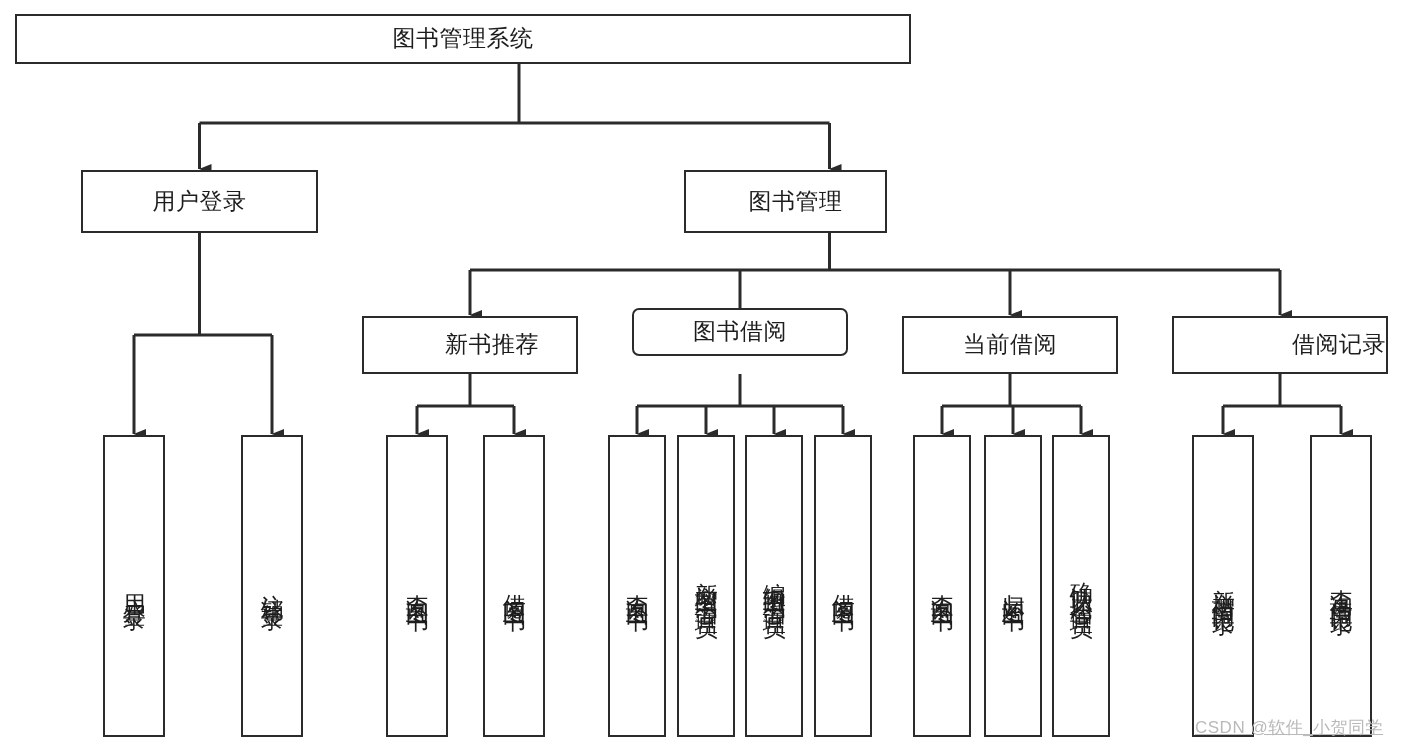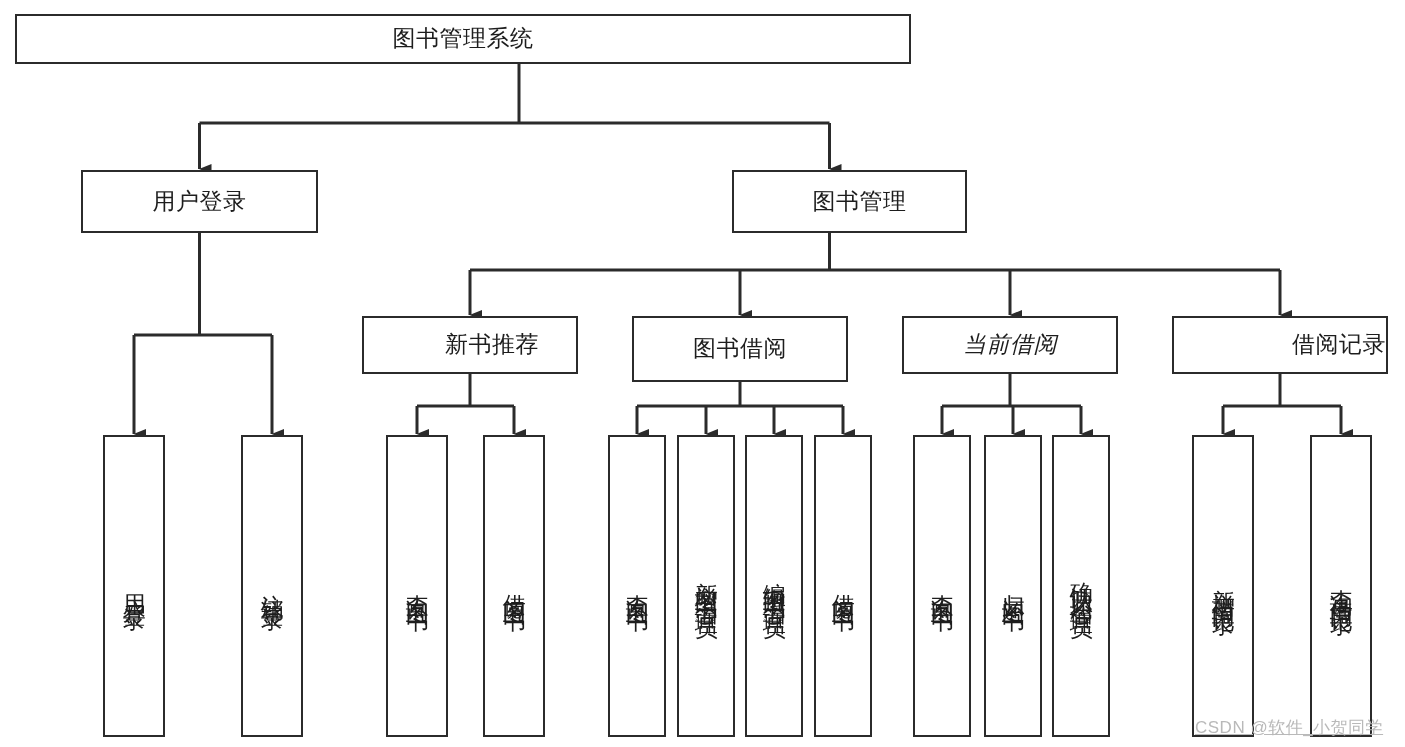--- a/index.html
+++ b/index.html
@@ -117,30 +117,30 @@
       <line x1="1341" y1="406" x2="1341" y2="434" stroke="#2b2b2b" stroke-width="3" marker-end="url(#arw)"></line>
     </svg>
 
   <div id="nodes">
       <div class="node" style="left: 15px; top: 14px; width: 896px; height: 50px;">
         <span class="label">图书管理系统</span>
       </div>
       <div class="node" style="left: 81px; top: 170px; width: 237px; height: 63px;">
         <span class="label">用户登录</span>
       </div>
-      <div class="node" style="left: 732px; top: 170px; width: 235px; height: 63px; padding-left: 20px;">
+      <div class="node" style="left: 684px; top: 170px; width: 203px; height: 63px; padding-left: 20px;">
         <span class="label">图书管理</span>
       </div>
       <div class="node" style="left: 362px; top: 316px; width: 216px; height: 58px; padding-left: 44px;">
         <span class="label">新书推荐</span>
       </div>
-      <div class="node" style="left: 632px; top: 316px; width: 216px; height: 66px;">
+      <div class="node" style="left: 632px; top: 308px; width: 216px; height: 48px; border-radius: 7px;">
         <span class="label">图书借阅</span>
       </div>
-      <div class="node" style="left: 902px; top: 316px; width: 216px; height: 58px; font-style: italic;">
+      <div class="node" style="left: 902px; top: 316px; width: 216px; height: 58px;">
         <span class="label">当前借阅</span>
       </div>
       <div class="node" style="left: 1172px; top: 316px; width: 216px; height: 58px; justify-content: flex-end;">
         <span class="label">借阅记录</span>
       </div>
       <div class="node vertical" style="left: 103px; top: 435px; width: 62px; height: 302px;">
         <span class="label">用户登录</span>
       </div>
       <div class="node vertical" style="left: 241px; top: 435px; width: 62px; height: 302px;">
         <span class="label">注销登录</span>

